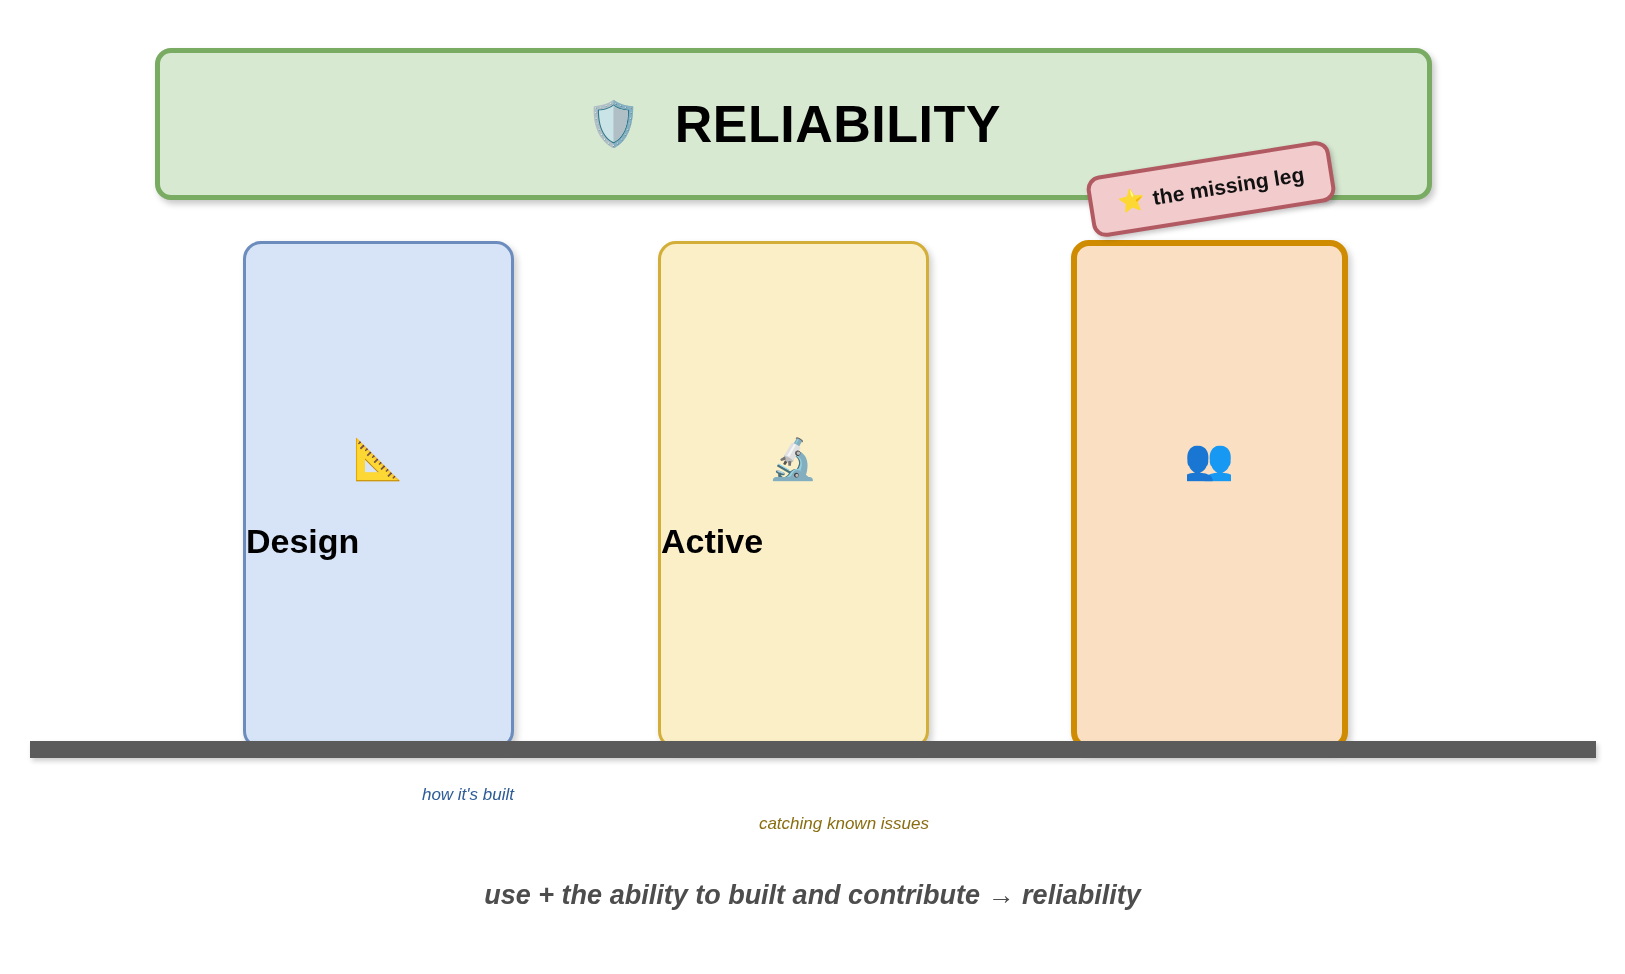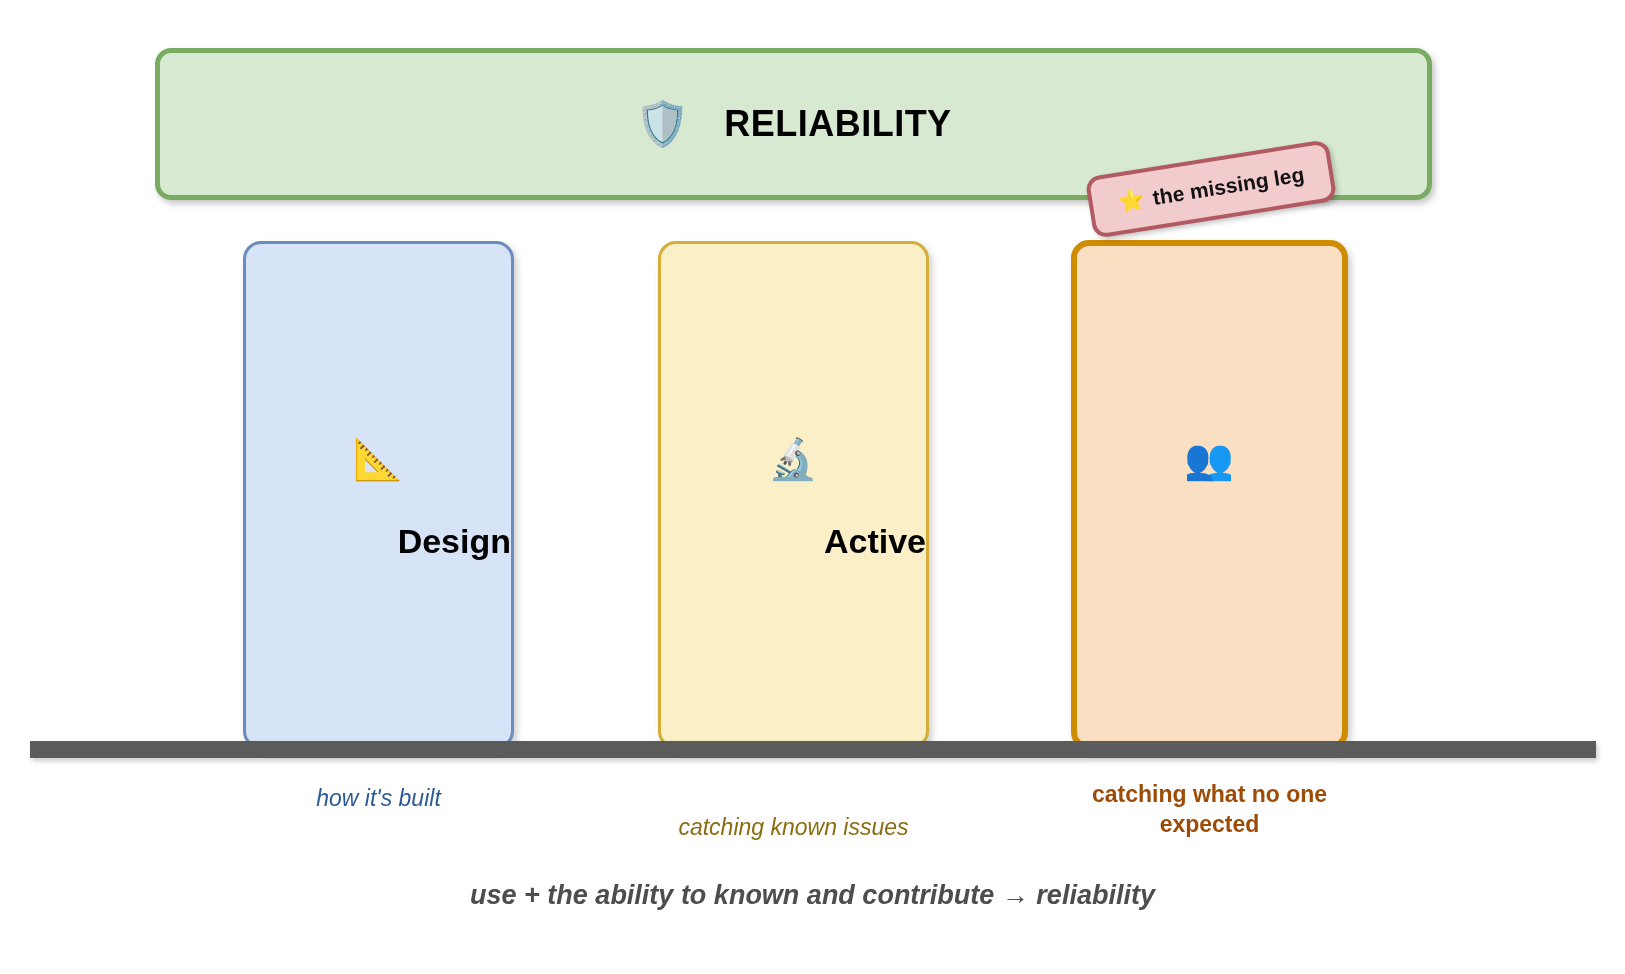--- a/index.html
+++ b/index.html
@@ -40,21 +40,21 @@
     display: flex;
     align-items: center;
     gap: 22px;
   }
   .banner-icon {
     font-size: 44px;
     line-height: 1;
     display: inline-block;
   }
   .banner-title {
-    font-size: 36px;
+    font-size: 52px;
     font-weight: bold;
     color: #000000;
     letter-spacing: 0.5px;
     white-space: nowrap;
     margin-left: 12px;
   }
 
   
   .badge {
     position: absolute;
@@ -96,21 +96,21 @@
   .pillar-icon {
     font-size: 40px;
     line-height: 1;
     position: absolute;
     left: 0; right: 0;
     text-align: center;
   }
   .pillar-label {
     position: absolute;
     left: 0; right: 0;
-    text-align: right;
+    text-align: left;
     font-size: 34px;
     font-weight: bold;
     color: #000000;
     white-space: nowrap;
   }
 
   #pillar-design {
     left: 243px;  top: 241px;
     width: 271px; height: 508px;
     background: #d7e4f7;
@@ -137,22 +137,22 @@
     width: 1566px;
     height: 17px;
     background: #5b5b5b;
     z-index: 4;
     box-shadow: 2px 3px 5px rgba(0,0,0,0.20);
   }
 
   
   .caption {
     position: absolute;
-    text-align: center;
-    font-size: 23px;
+    text-align: right;
+    font-size: 17px;
     line-height: 1.3;
   }
   #caption-design {
     left: 243px; top: 784px; width: 271px;
     font-style: italic;
     color: #2d5b96;
   }
   #caption-testing {
     left: 658px; top: 784px; width: 271px;
     font-style: italic;
@@ -206,17 +206,16 @@
   </div>
 
   <div class="pillar" id="pillar-users">
     <span class="pillar-icon" style="top:193px">👥</span>
   </div>
 
   <div class="floor"></div>
 
   <div class="caption" id="caption-design">how it's built</div>
   <div class="caption" id="caption-testing">catching known issues</div>
-  <div class="caption" id="caption-users">catching what no one expected</div>
-
-  <div class="formula">use + the ability to known and contribute → reliability</div>
+
+  <div class="formula">use + the ability to built and contribute → reliability</div>
 
 </div>
 
 </body></html>

